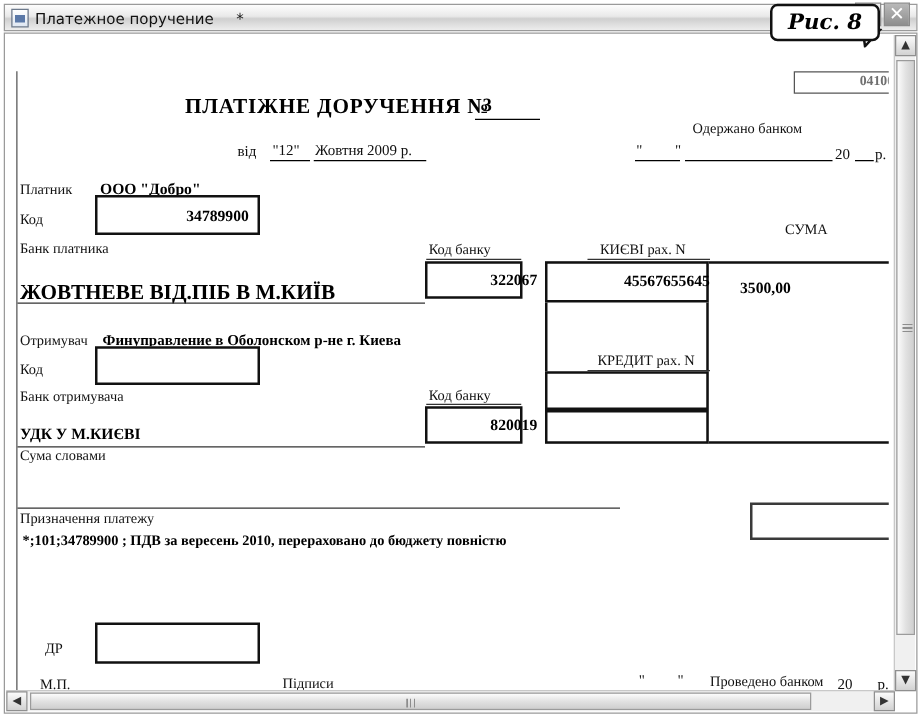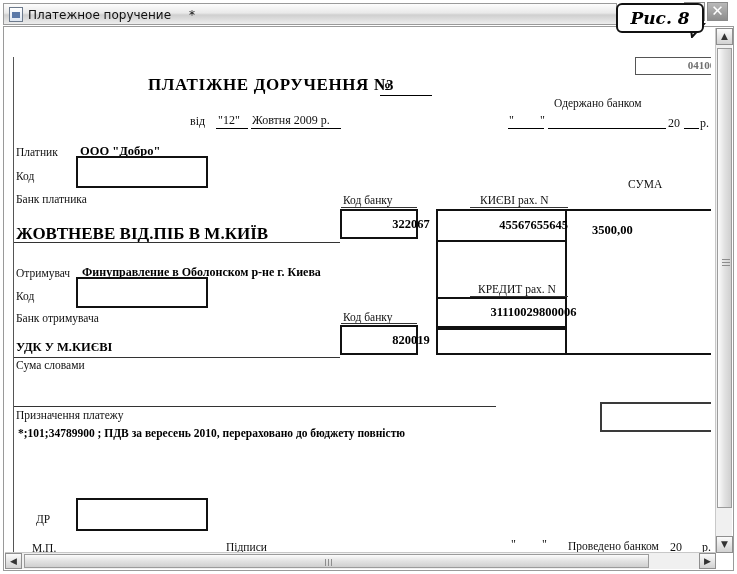--- a/index.html
+++ b/index.html
@@ -2,21 +2,21 @@
 <html><head>
 <meta charset="utf-8">
 <style>
   html,body{margin:0;padding:0;background:#ffffff;}
   body{width:737px;height:574px;overflow:hidden;
        font-family:"Liberation Serif","DejaVu Serif",serif;}
 
   
   #window{position:absolute;left:0;top:0;width:737px;height:574px;box-sizing:border-box;}
 
-  #titlebar{position:absolute;left:3px;top:3px;width:614px;height:22px;
+  #titlebar{position:absolute;left:3px;top:3px;width:731px;height:22px;
             background:linear-gradient(to bottom,#fdfdfd 0%,#e9e9e9 45%,#cfcfcf 55%,#ededed 100%);
             border:1px solid #9a9a9a;box-sizing:border-box;}
   #title-icon{position:absolute;left:5px;top:3px;width:14px;height:15px;
               background:linear-gradient(to bottom,#ffffff,#dfe7f2);
               border:1px solid #6d7a8c;box-sizing:border-box;}
   #title-icon:after{content:"";position:absolute;left:2px;top:4px;width:8px;height:6px;
               background:#5b79a8;}
   #title-text{position:absolute;left:24px;top:2px;height:18px;line-height:18px;
               font-family:"DejaVu Sans","Liberation Sans",sans-serif;
               font-size:12px;color:#111;white-space:nowrap;}
@@ -213,20 +213,21 @@
       <div id="received-20" class="lbl">20</div>
       <div id="received-r" class="lbl">р.</div>
       <div id="rec-rule1"></div>
       <div id="rec-rule2"></div>
       <div id="rec-rule3"></div>
 
       <div id="payer-lbl" class="lbl">Платник</div>
       <div id="payer-name" class="val">ООО "Добро"</div>
       <div id="payer-code-lbl" class="lbl">Код</div>
       <div class="box" id="payer-code-box"></div>
+      <div class="boxval" id="payer-code-val">34789900</div>
       <div id="payer-bank-lbl" class="lbl">Банк платника</div>
       <div id="payer-bank-name" class="val">ЖОВТНЕВЕ ВІД.ПІБ В М.КИЇВ</div>
       <div id="payer-bank-rule"></div>
       <div id="payer-bankcode-lbl" class="lbl">Код банку</div>
       <div id="payer-bankcode-rule"></div>
       <div class="box" id="payer-bankcode-box"></div>
       <div class="boxval" id="payer-bankcode-val">322067</div>
 
       <div id="recv-lbl" class="lbl">Отримувач</div>
       <div id="recv-name" class="val">Финуправление в Оболонском р-не г. Киева</div>
@@ -243,21 +244,20 @@
       <div id="debet-lbl" class="lbl">КИЄВІ рах. N</div>
       <div id="debet-rule"></div>
       <div id="suma-lbl" class="lbl">СУМА</div>
       <div class="box" id="tbl-outer"></div>
       <div id="tbl-vsep"></div>
       <div class="box" id="debet-row"></div>
       <div class="boxval" id="debet-val">45567655645</div>
       <div id="kredit-lbl" class="lbl">КРЕДИТ рах. N</div>
       <div id="kredit-rule"></div>
       <div class="box" id="kredit-row"></div>
-      <div class="boxval" id="kredit-val">31110029800006</div>
       <div class="box" id="blank-row"></div>
       <div class="boxval" id="suma-val">3500,00</div>
 
       <div id="sumwords-lbl" class="lbl">Сума словами</div>
       <div id="sumwords-rule"></div>
 
       <div id="purpose-lbl" class="lbl">Призначення платежу</div>
       <div id="purpose-val" class="val">*;101;34789900 ; ПДВ за вересень 2010, перераховано до бюджету повністю</div>
       <div class="box" id="purpose-box"></div>
 

